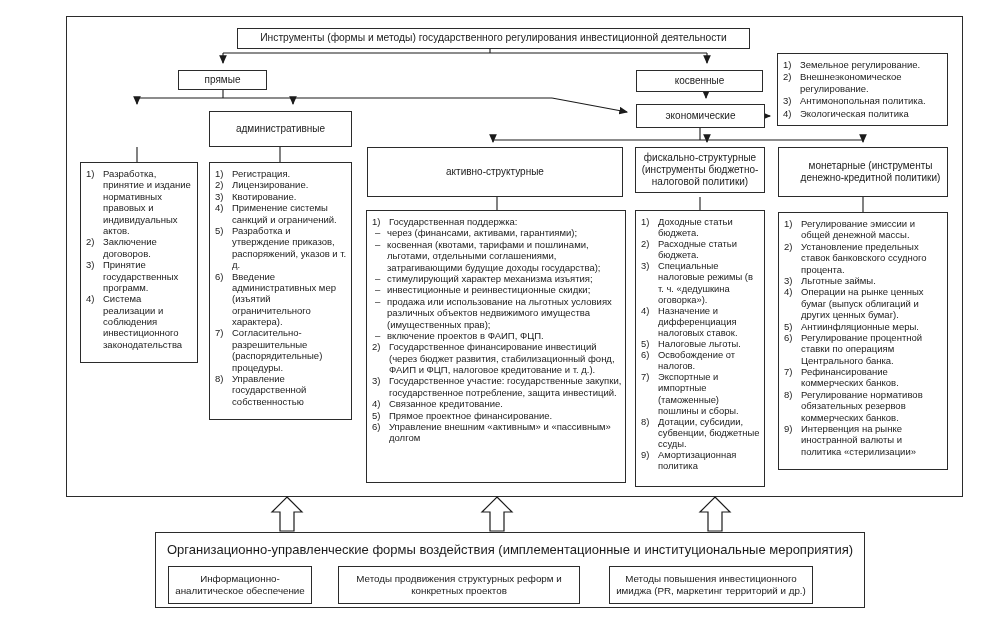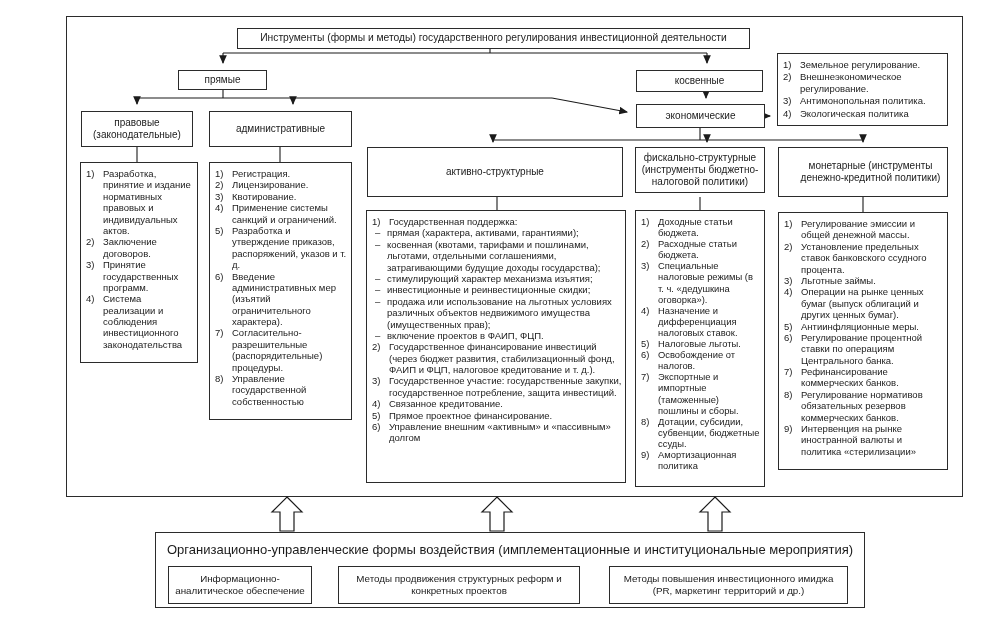--- a/index.html
+++ b/index.html
@@ -89,23 +89,20 @@
       <div class="li">
         <span class="num">3)</span>
         <span class="txt">Антимонопольная политика.</span>
       </div>
       <div class="li">
         <span class="num">4)</span>
         <span class="txt">Экологическая политика</span>
       </div>
     </div>
 
-  <div class="box hdr" style="left:81px;top:111px;width:112px;height:36px;">
-    <span>правовые (законодательные)</span>
-  </div>
   <div class="box hdr" style="left:209px;top:111px;width:143px;height:36px;">
     <span>административные</span>
   </div>
   <div class="box hdr" style="left:367px;top:147px;width:256px;height:50px;">
     <span>активно-структурные</span>
   </div>
   <div class="box hdr" style="left:635px;top:147px;width:130px;height:46px;">
     <span>фискально-структурные (инструменты бюджетно-налоговой политики)</span>
   </div>
   <div class="box hdr" style="left:778px;top:147px;width:170px;height:50px;padding-left:19px;">
@@ -164,21 +161,21 @@
         <span class="txt">Управление государственной собственностью</span>
       </div>
     </div>
   <div class="box list" style="left:366px;top:210px;width:260px;height:273px;">
       <div class="li">
         <span class="num">1)</span>
         <span class="txt">Государственная поддержка:</span>
       </div>
       <div class="li sub">
         <span class="num">–</span>
-        <span class="txt">прямая (характера, активами, гарантиями);</span>
+        <span class="txt">через (финансами, активами, гарантиями);</span>
       </div>
       <div class="li sub">
         <span class="num">–</span>
         <span class="txt">косвенная (квотами, тарифами и пошлинами, льготами, отдельными соглашениями, затрагивающими будущие доходы государства);</span>
       </div>
       <div class="li sub">
         <span class="num">–</span>
         <span class="txt">стимулирующий характер механизма изъятия;</span>
       </div>
       <div class="li sub">
@@ -293,17 +290,17 @@
 
   <div class="box" style="left:155px;top:532px;width:710px;height:76px;">
     <div class="bottom-title">Организационно-управленческие формы воздействия (имплементационные и институциональные мероприятия)</div>
   </div>
   <div class="box hdr inner-hdr" style="left:168px;top:566px;width:144px;height:38px;">
     <span>Информационно-аналитическое обеспечение</span>
   </div>
   <div class="box hdr inner-hdr" style="left:338px;top:566px;width:242px;height:38px;">
     <span>Методы продвижения структурных реформ и конкретных проектов</span>
   </div>
-  <div class="box hdr inner-hdr" style="left:609px;top:566px;width:239px;height:38px;">
+  <div class="box hdr inner-hdr" style="left:609px;top:566px;width:204px;height:38px;">
     <span>Методы повышения инвестиционного имиджа (PR, маркетинг территорий и др.)</span>
   </div>
 
 </div>
 
 </body></html>

